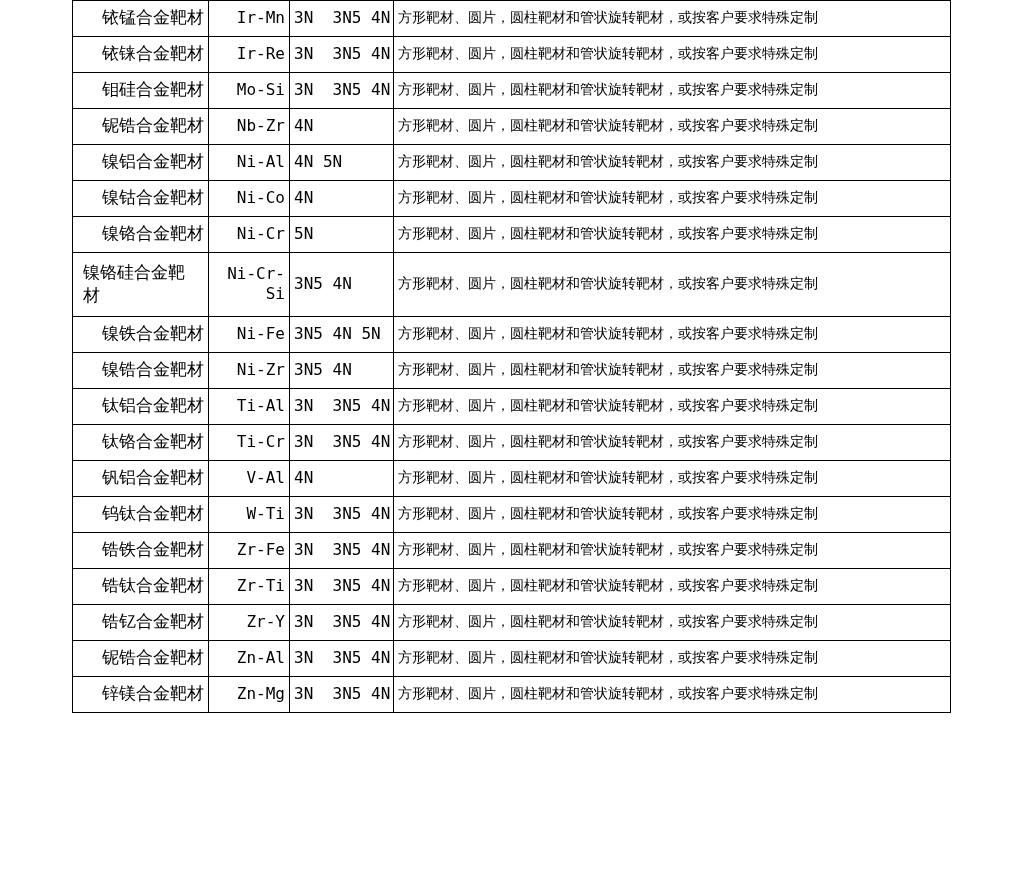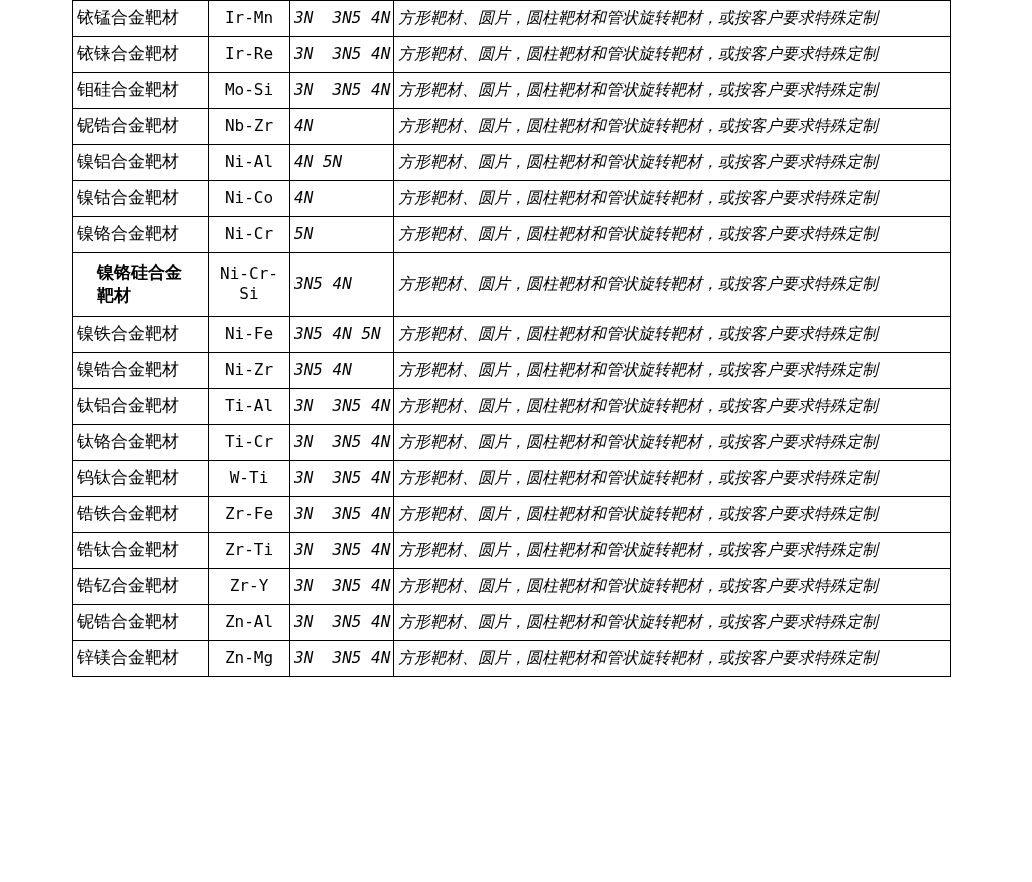--- a/index.html
+++ b/index.html
@@ -34,53 +34,50 @@
     background: #ffffff;
   }
   col.c-name { width: 136px; }
   col.c-formula { width: 81px; }
   col.c-purity { width: 104px; }
   col.c-desc { width: 557px; }
 
   td.name {
     font-family: "DejaVu Sans", "Liberation Sans", sans-serif;
     font-size: 17px;
-    text-align: left;
+    text-align: right;
     letter-spacing: 0px;
   }
   td.formula {
     font-family: "DejaVu Sans Mono", "Liberation Mono", monospace;
     font-size: 16px;
-    text-align: center;
+    text-align: right;
     padding-left: 5px;
     margin-top: 27px;
   }
   td.purity {
     font-family: "DejaVu Sans Mono", "Liberation Mono", monospace;
     font-size: 16px;
     text-align: left;
     padding-left: 5px;
     white-space: pre;
-    font-style: italic;
   }
   td.desc {
     font-family: "DejaVu Sans", "Liberation Sans", sans-serif;
-    font-size: 16px;
+    font-size: 14px;
     text-align: left;
     padding-left: 4px;
-    font-style: italic;
   }
   tr.tall td { height: 56px; }
   tr.normal td { height: 28px; }
   td.name.wrap {
-    padding-left: 24px;
+    padding-left: 10px;
     padding-right: 10px;
     text-align: left;
     line-height: 1.35;
-    font-weight: bold;
   }
 </style>
 </head>
 <body>
 
 <div class="page">
   <table class="spec-table">
     <colgroup>
       <col class="c-name">
       <col class="c-formula">
@@ -154,20 +151,26 @@
           <td class="purity">3N  3N5 4N</td>
           <td class="desc">方形靶材、圆片，圆柱靶材和管状旋转靶材，或按客户要求特殊定制</td>
         </tr>
         <tr class="normal">
           <td class="name">钛铬合金靶材</td>
           <td class="formula">Ti-Cr</td>
           <td class="purity">3N  3N5 4N</td>
           <td class="desc">方形靶材、圆片，圆柱靶材和管状旋转靶材，或按客户要求特殊定制</td>
         </tr>
         <tr class="normal">
+          <td class="name">钒铝合金靶材</td>
+          <td class="formula">V-Al</td>
+          <td class="purity">4N</td>
+          <td class="desc">方形靶材、圆片，圆柱靶材和管状旋转靶材，或按客户要求特殊定制</td>
+        </tr>
+        <tr class="normal">
           <td class="name">钨钛合金靶材</td>
           <td class="formula">W-Ti</td>
           <td class="purity">3N  3N5 4N</td>
           <td class="desc">方形靶材、圆片，圆柱靶材和管状旋转靶材，或按客户要求特殊定制</td>
         </tr>
         <tr class="normal">
           <td class="name">锆铁合金靶材</td>
           <td class="formula">Zr-Fe</td>
           <td class="purity">3N  3N5 4N</td>
           <td class="desc">方形靶材、圆片，圆柱靶材和管状旋转靶材，或按客户要求特殊定制</td>

